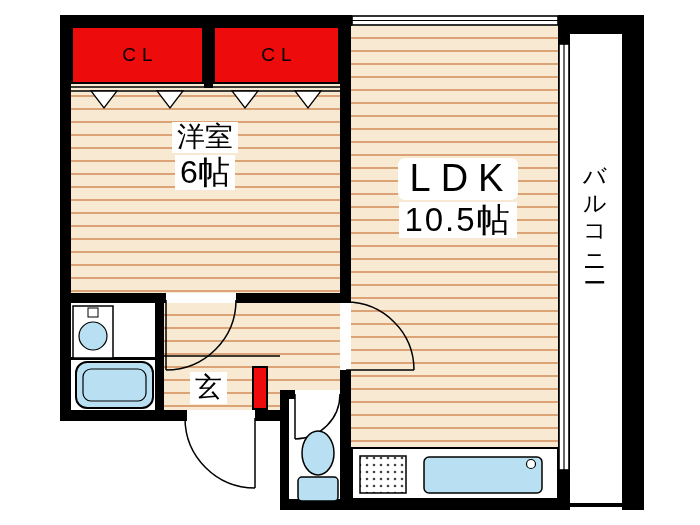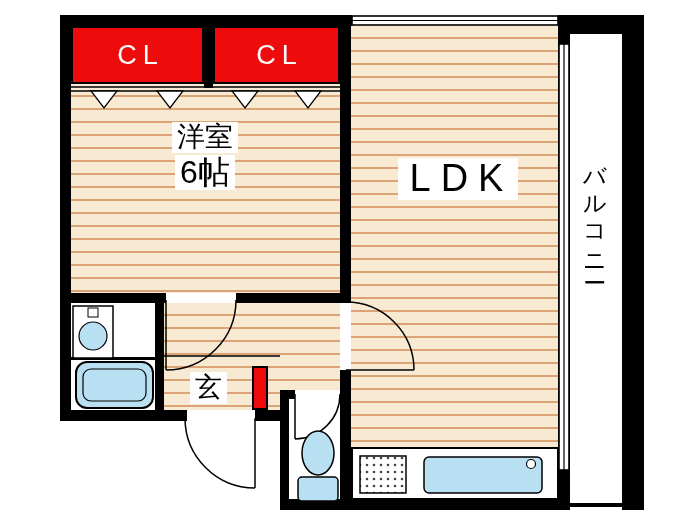--- a/index.html
+++ b/index.html
@@ -15,27 +15,27 @@
     position:relative;width:700px;height:525px;background:var(--bg);
     font-family:"Liberation Sans", sans-serif;color:#000;overflow:hidden;
   }
   .wall{position:absolute;background:var(--wall);}
   .floor{position:absolute;background:
       repeating-linear-gradient(180deg,var(--floor-bg) 0px,var(--floor-bg) 11px,
       var(--floor-line) 11px,var(--floor-line) 13px);}
   .whitefloor{position:absolute;background:#fff;}
   .closet{position:absolute;background:var(--closet);border:2px solid #000;
       box-sizing:border-box;display:flex;align-items:center;justify-content:center;
-      font-size:27px;letter-spacing:6px;padding-left:6px;color:#ffffff;}
+      font-size:19px;letter-spacing:6px;padding-left:6px;color:#000000;}
   .overlay{position:absolute;left:0;top:0;}
   .label-stack{position:absolute;display:flex;flex-direction:column;align-items:center;gap:2px;}
   .label-line{display:inline-block;background:#fff;padding:0 5px;line-height:1.1;white-space:nowrap;}
   .lbl-big{font-size:28px;}
   .lbl-mid{font-size:32px;text-align:center;}
-  .lbl-ldk{font-size:38px;letter-spacing:10px;padding-left:12px;}
+  .lbl-ldk{font-size:38px;letter-spacing:10px;padding-left:12px;border-radius:7px;}
   .lbl-ldk-size{font-size:33px;letter-spacing:2px;}
   .lbl-genkan{position:absolute;background:#fff;font-size:27px;padding:1px 5px;line-height:1.1;}
   .lbl-balcony{position:absolute;writing-mode:vertical-rl;font-size:23px;letter-spacing:4px;line-height:1.1;}
   .shoebox{position:absolute;background:var(--closet);border:2px solid #000;box-sizing:border-box;}
 </style>
 </head>
 <body>
 
 <div class="plan">
 
@@ -142,19 +142,20 @@
     </g>
   </svg>
 
   <div class="label-stack" style="left:140px;top:122px;width:130px;">
     <span class="label-line lbl-big">洋室</span>
     <span class="label-line lbl-mid">6帖</span>
   </div>
 
   <div class="label-stack" style="left:372px;top:158px;width:172px;">
     <span class="label-line lbl-ldk">LDK</span>
+    <span class="label-line lbl-ldk-size">10.5帖</span>
   </div>
 
   <div class="lbl-genkan" style="left:190px;top:372px;">玄</div>
 
   <div class="lbl-balcony" style="left:582px;top:150px;">バルコニー</div>
 
 </div>
 
 </body></html>

